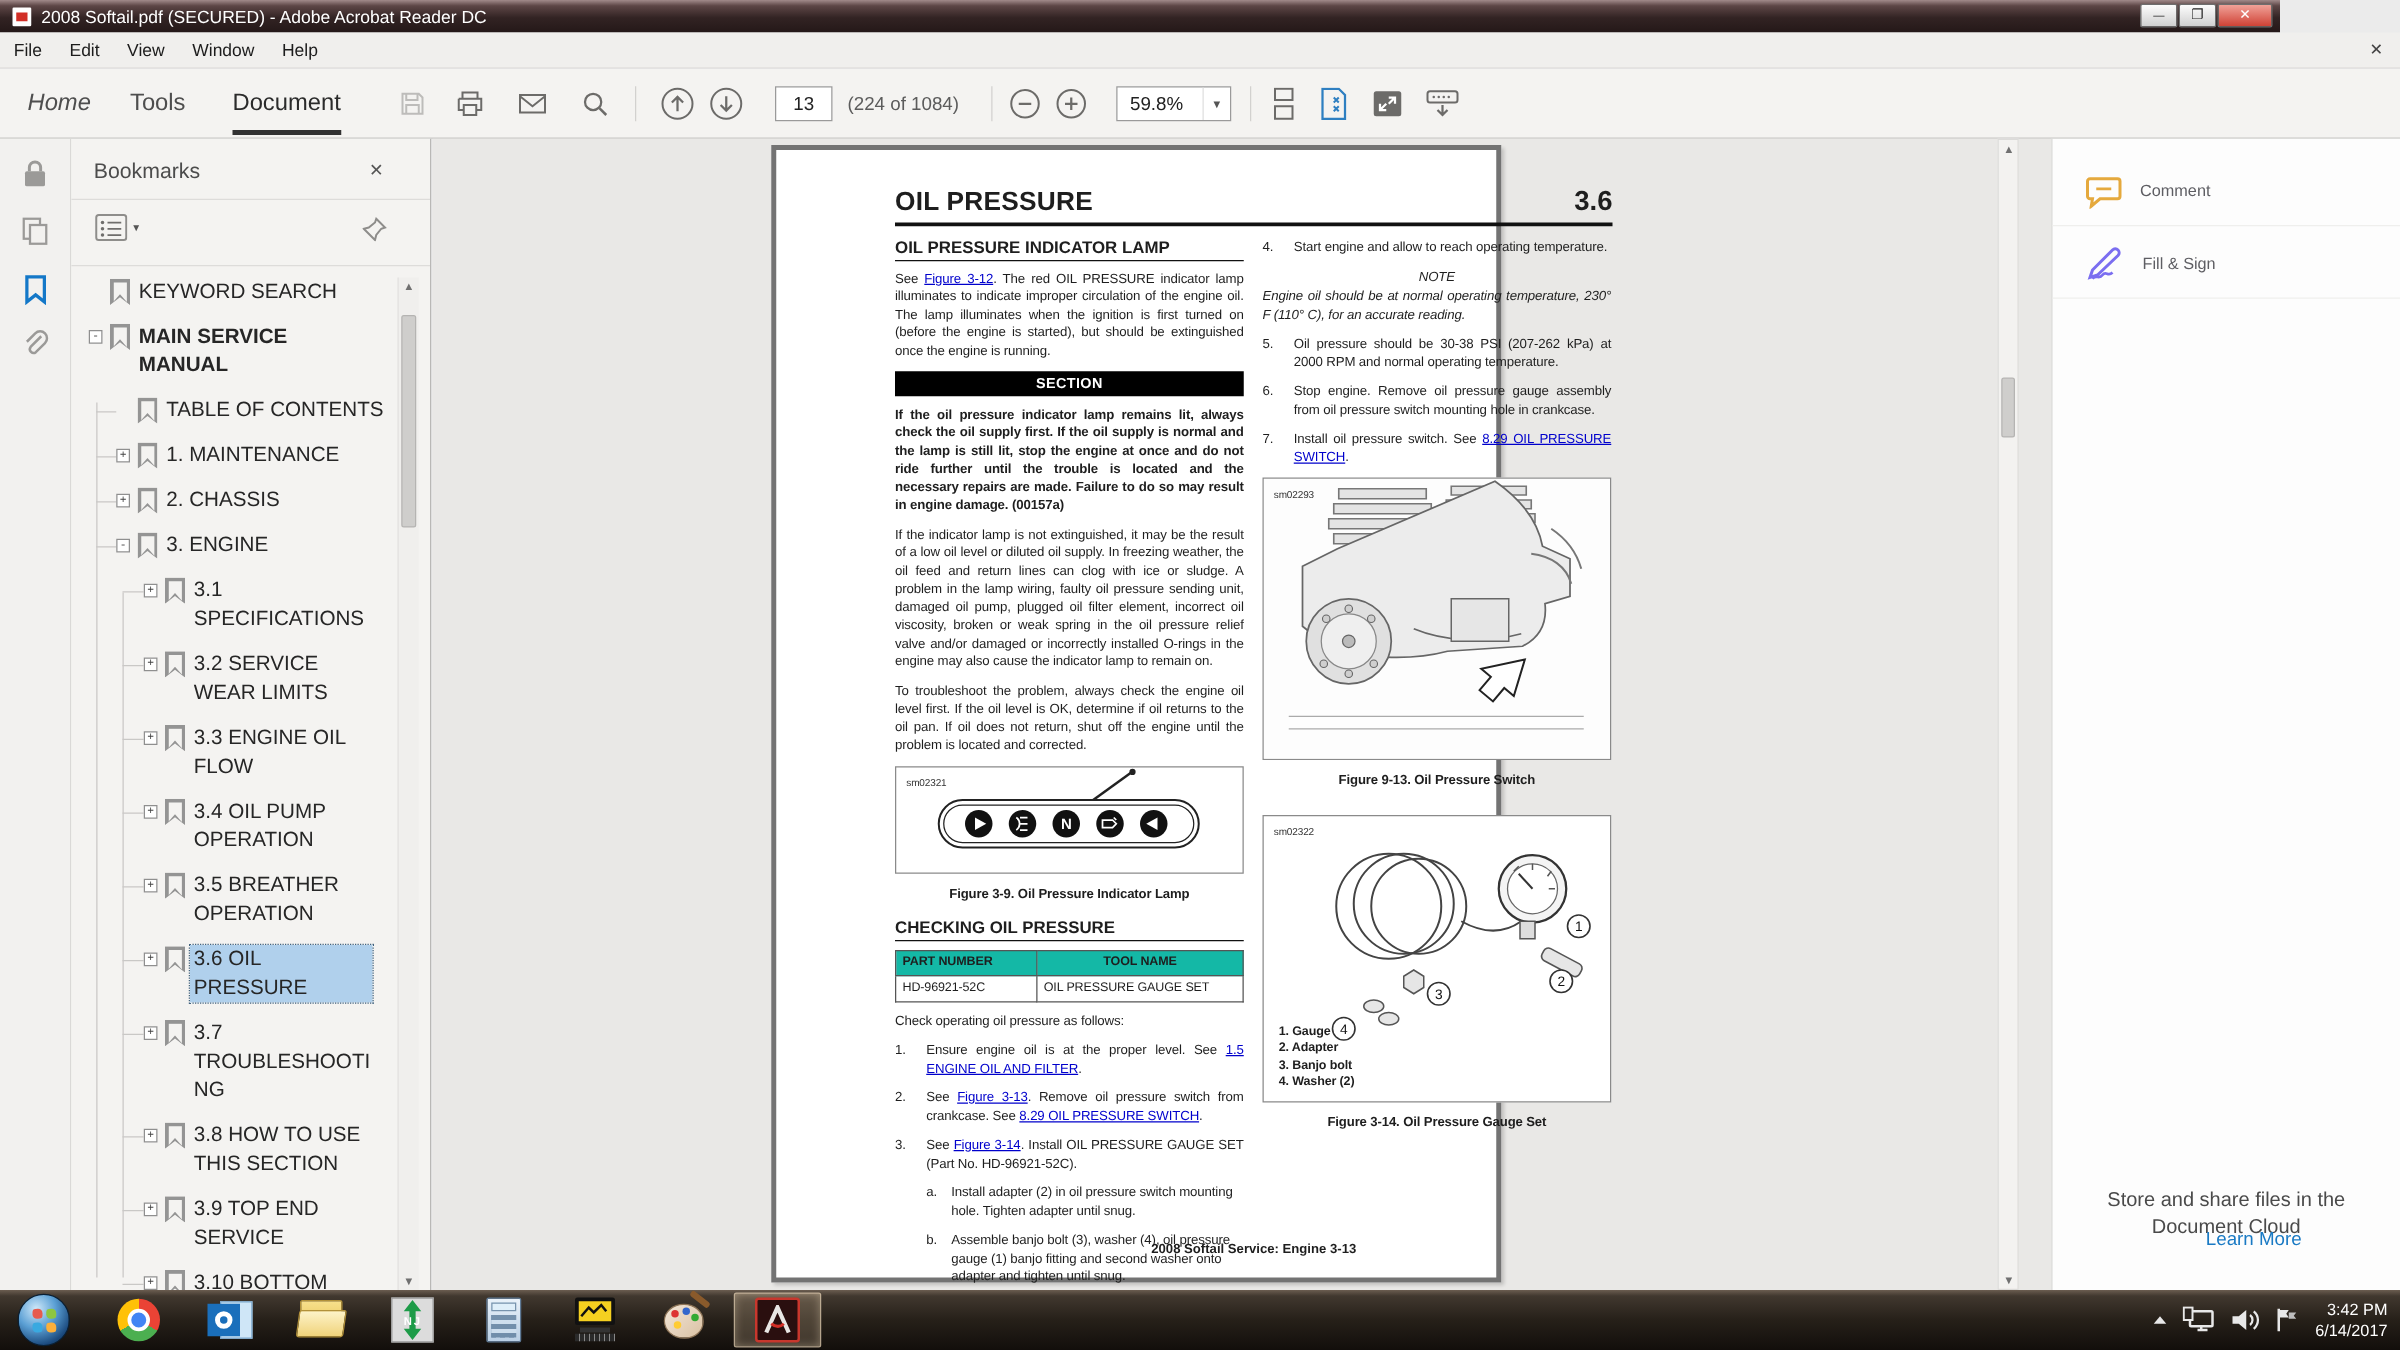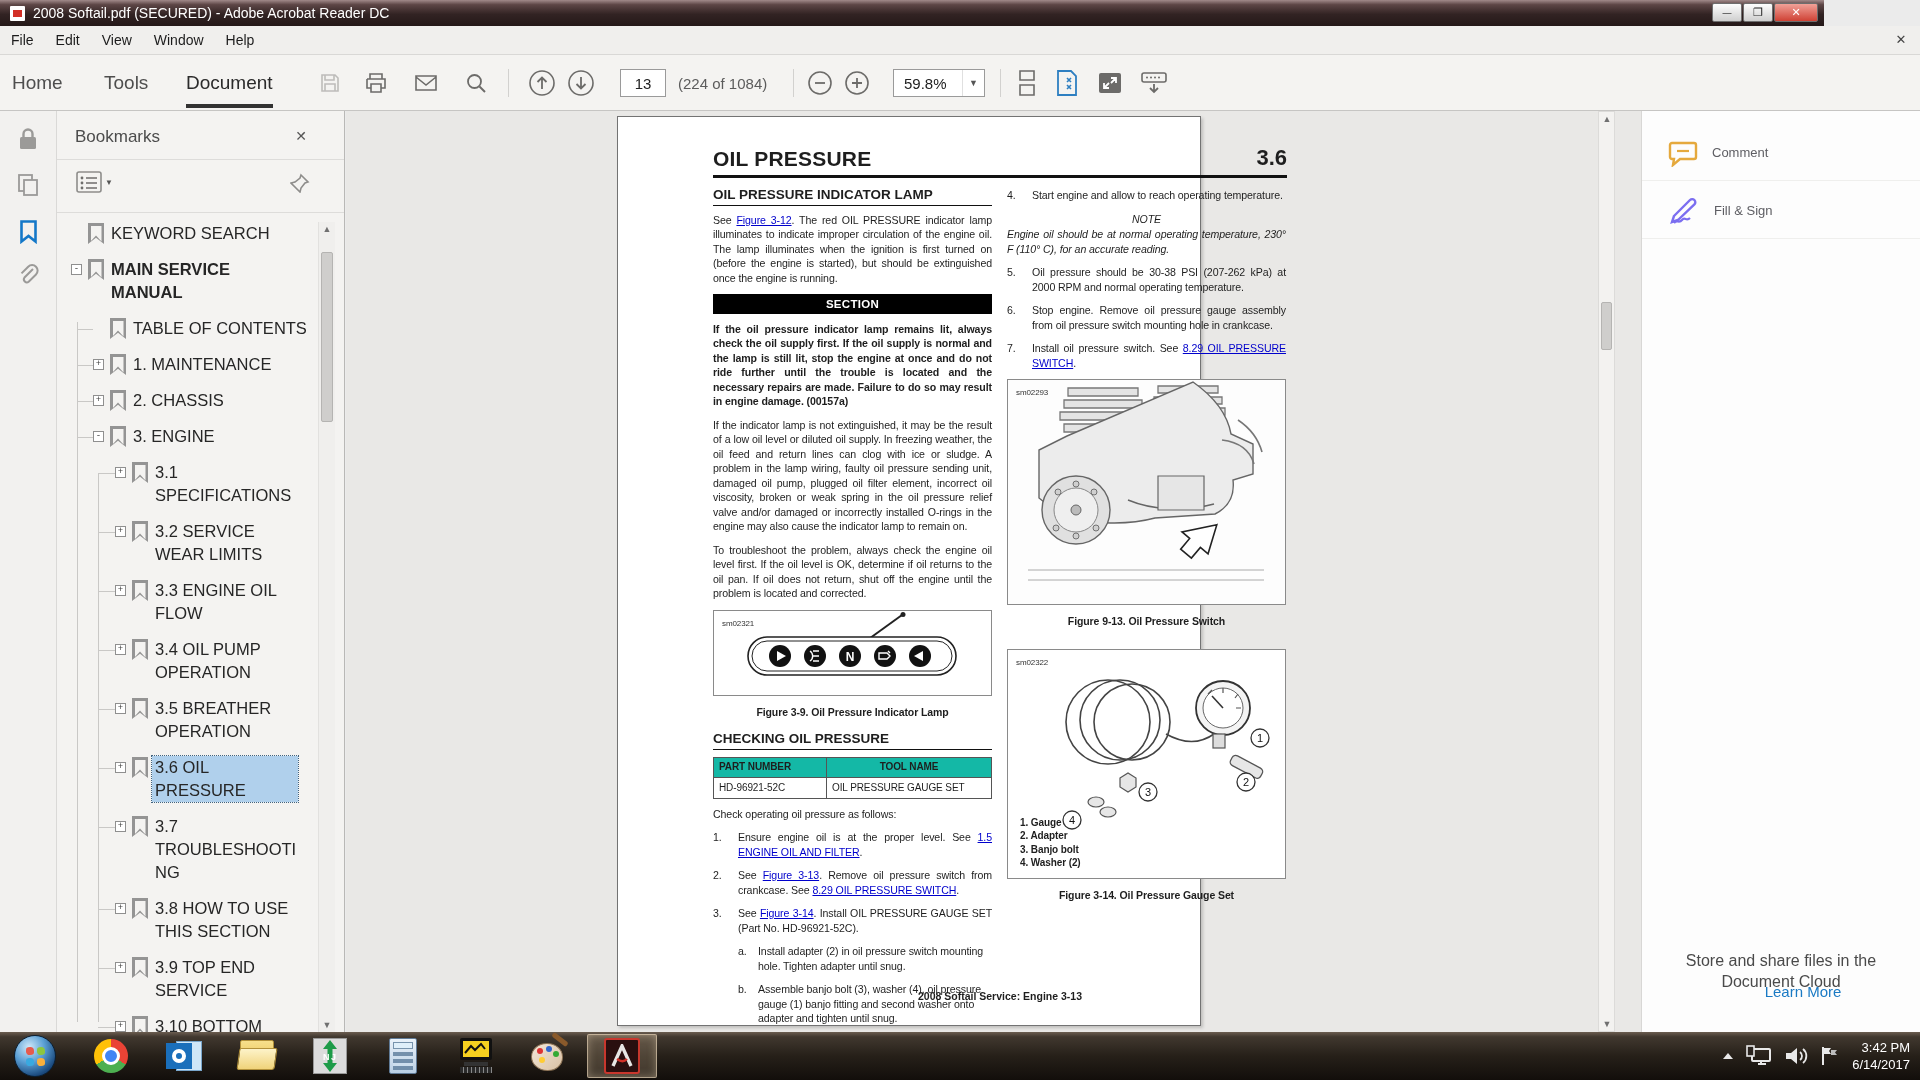--- a/index.html
+++ b/index.html
@@ -82,21 +82,21 @@
   .pthumb { position:absolute; left:2px; top:30px; width:12px; height:170px; background:#cfcecc; border:1px solid #b5b4b2; border-radius:2px; }
 
   
   .chev { position:absolute; top:455px; width:13px; height:28px; color:#6f6f6f; font-size:13px; line-height:28px; text-align:center; }
 
   
   .docarea { position:absolute; left:346px; top:111px; width:1295px; height:921px; background:#e9e8e6; }
   .dscroll { position:absolute; right:26px; top:0; width:17px; height:921px; background:#f3f2f0; border:1px solid #dcdbd9; }
   .dthumb { position:absolute; left:2px; top:190px; width:11px; height:48px; background:#cfcecc; border:1px solid #b5b4b2; border-radius:2px; }
 
-  .page { position:absolute; left:271px; top:5px; width:584px; height:910px; background:#fff; border:1px solid #737373; box-shadow:2px 2px 3px rgba(0,0,0,0.18); }
+  .page { position:absolute; left:271px; top:5px; width:584px; height:910px; background:#fff; border:4px solid #737373; box-shadow:2px 2px 3px rgba(0,0,0,0.18); }
   .content { position:absolute; left:95px; top:28px; width:574px; color:#1e1e1e; }
   .hdr { display:flex; justify-content:space-between; align-items:flex-end; }
   .hdr .h-title { font-size:21px; font-weight:bold; letter-spacing:0.2px; }
   .hdr .h-num { font-size:22px; font-weight:bold; }
   .hrule { height:3px; background:#111; margin:4px 0 10px 0; }
   .cols { display:flex; gap:15px; }
   .col { width:279px; font-size:10.6px; line-height:14.5px; letter-spacing:-0.1px; }
   .sec-h { font-size:13.5px; font-weight:bold; border-bottom:1.5px solid #111; padding-bottom:2px; margin-bottom:7px; letter-spacing:0; }
   .jp { text-align:justify; margin-bottom:9px; }
   .jp.bold { font-weight:bold; }
@@ -159,21 +159,21 @@
   <div class="menubar">
     <div class="menu-item">File</div>
     <div class="menu-item">Edit</div>
     <div class="menu-item">View</div>
     <div class="menu-item">Window</div>
     <div class="menu-item">Help</div>
     <div class="menubar-close"></div>
   </div>
 
   <div class="toolbar">
-    <div class="tab" style="left:12px;">Home</div>
+    <div class="tab" style="left:22px;font-style:italic;">Home</div>
     <div class="tab" style="left:104px;">Tools</div>
     <div class="tab active" style="left:186px;">Document</div>
 
     <div class="tbtn" style="left:316px;">
       <svg width="22" height="22" viewBox="0 0 22 22">
           <path d="M3 3 h13 l3 3 v13 h-16 z M6 3 v5 h9 v-5 M6 19 v-7 h10 v7" fill="none" stroke="#bdbcba" stroke-width="1.6"></path>
         </svg>
     </div>
     <div class="tbtn" style="left:362px;">
       <svg width="24" height="22" viewBox="0 0 24 22">

